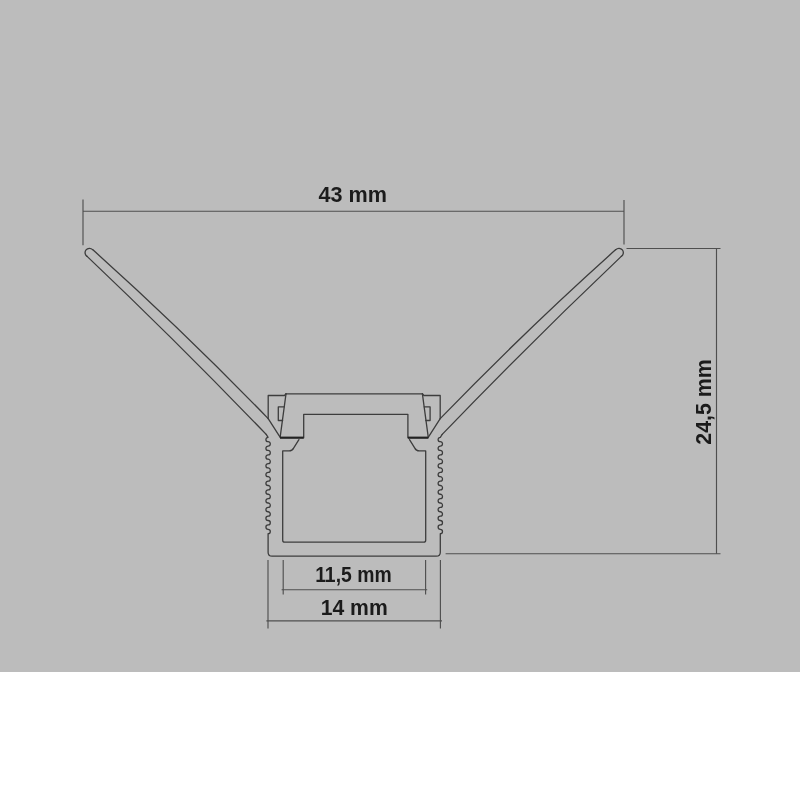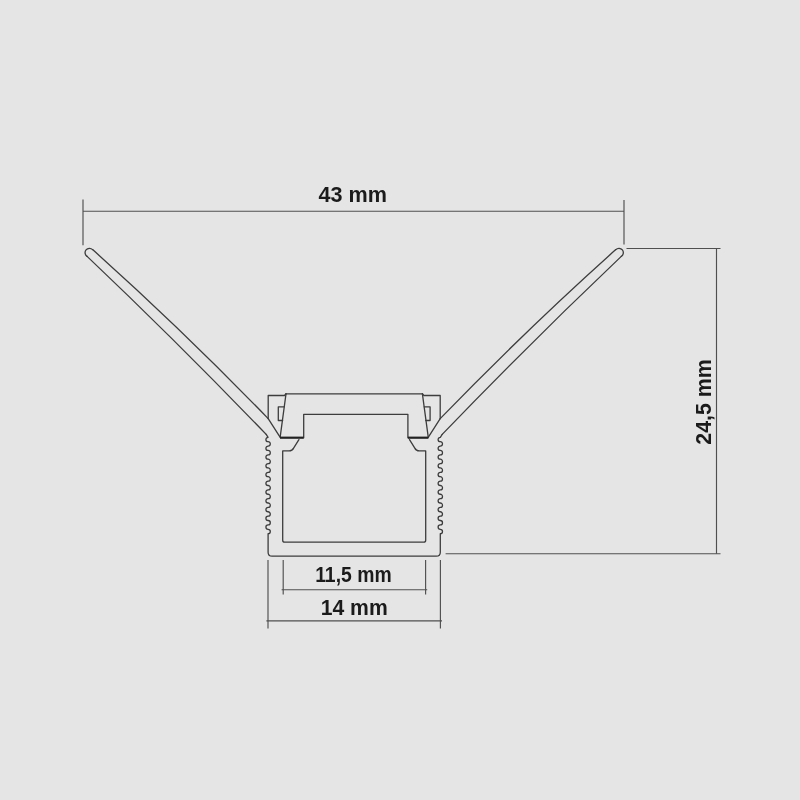--- a/index.html
+++ b/index.html
@@ -1,16 +1,16 @@
 <!DOCTYPE html>
 <html><head>
 <meta charset="utf-8">
 <style>
   html,body{margin:0;padding:0;background:#ffffff;}
-  .wrap{width:800px;height:800px;position:relative;background:#e5e5e5;filter:grayscale(1);}
+  .wrap{width:800px;height:672px;position:relative;background:#f9a8d4;filter:grayscale(1);}
   svg{position:absolute;top:0;left:0;}
   text{font-family:"Liberation Sans",sans-serif;font-weight:bold;fill:#1b1b1b;}
 </style>
 </head>
 <body>
 <div class="wrap">
 <svg width="800" height="800" viewBox="0 0 800 800">
 
   <g stroke="#4f4f4f" stroke-width="1.15" fill="none" stroke-linecap="butt">
 

